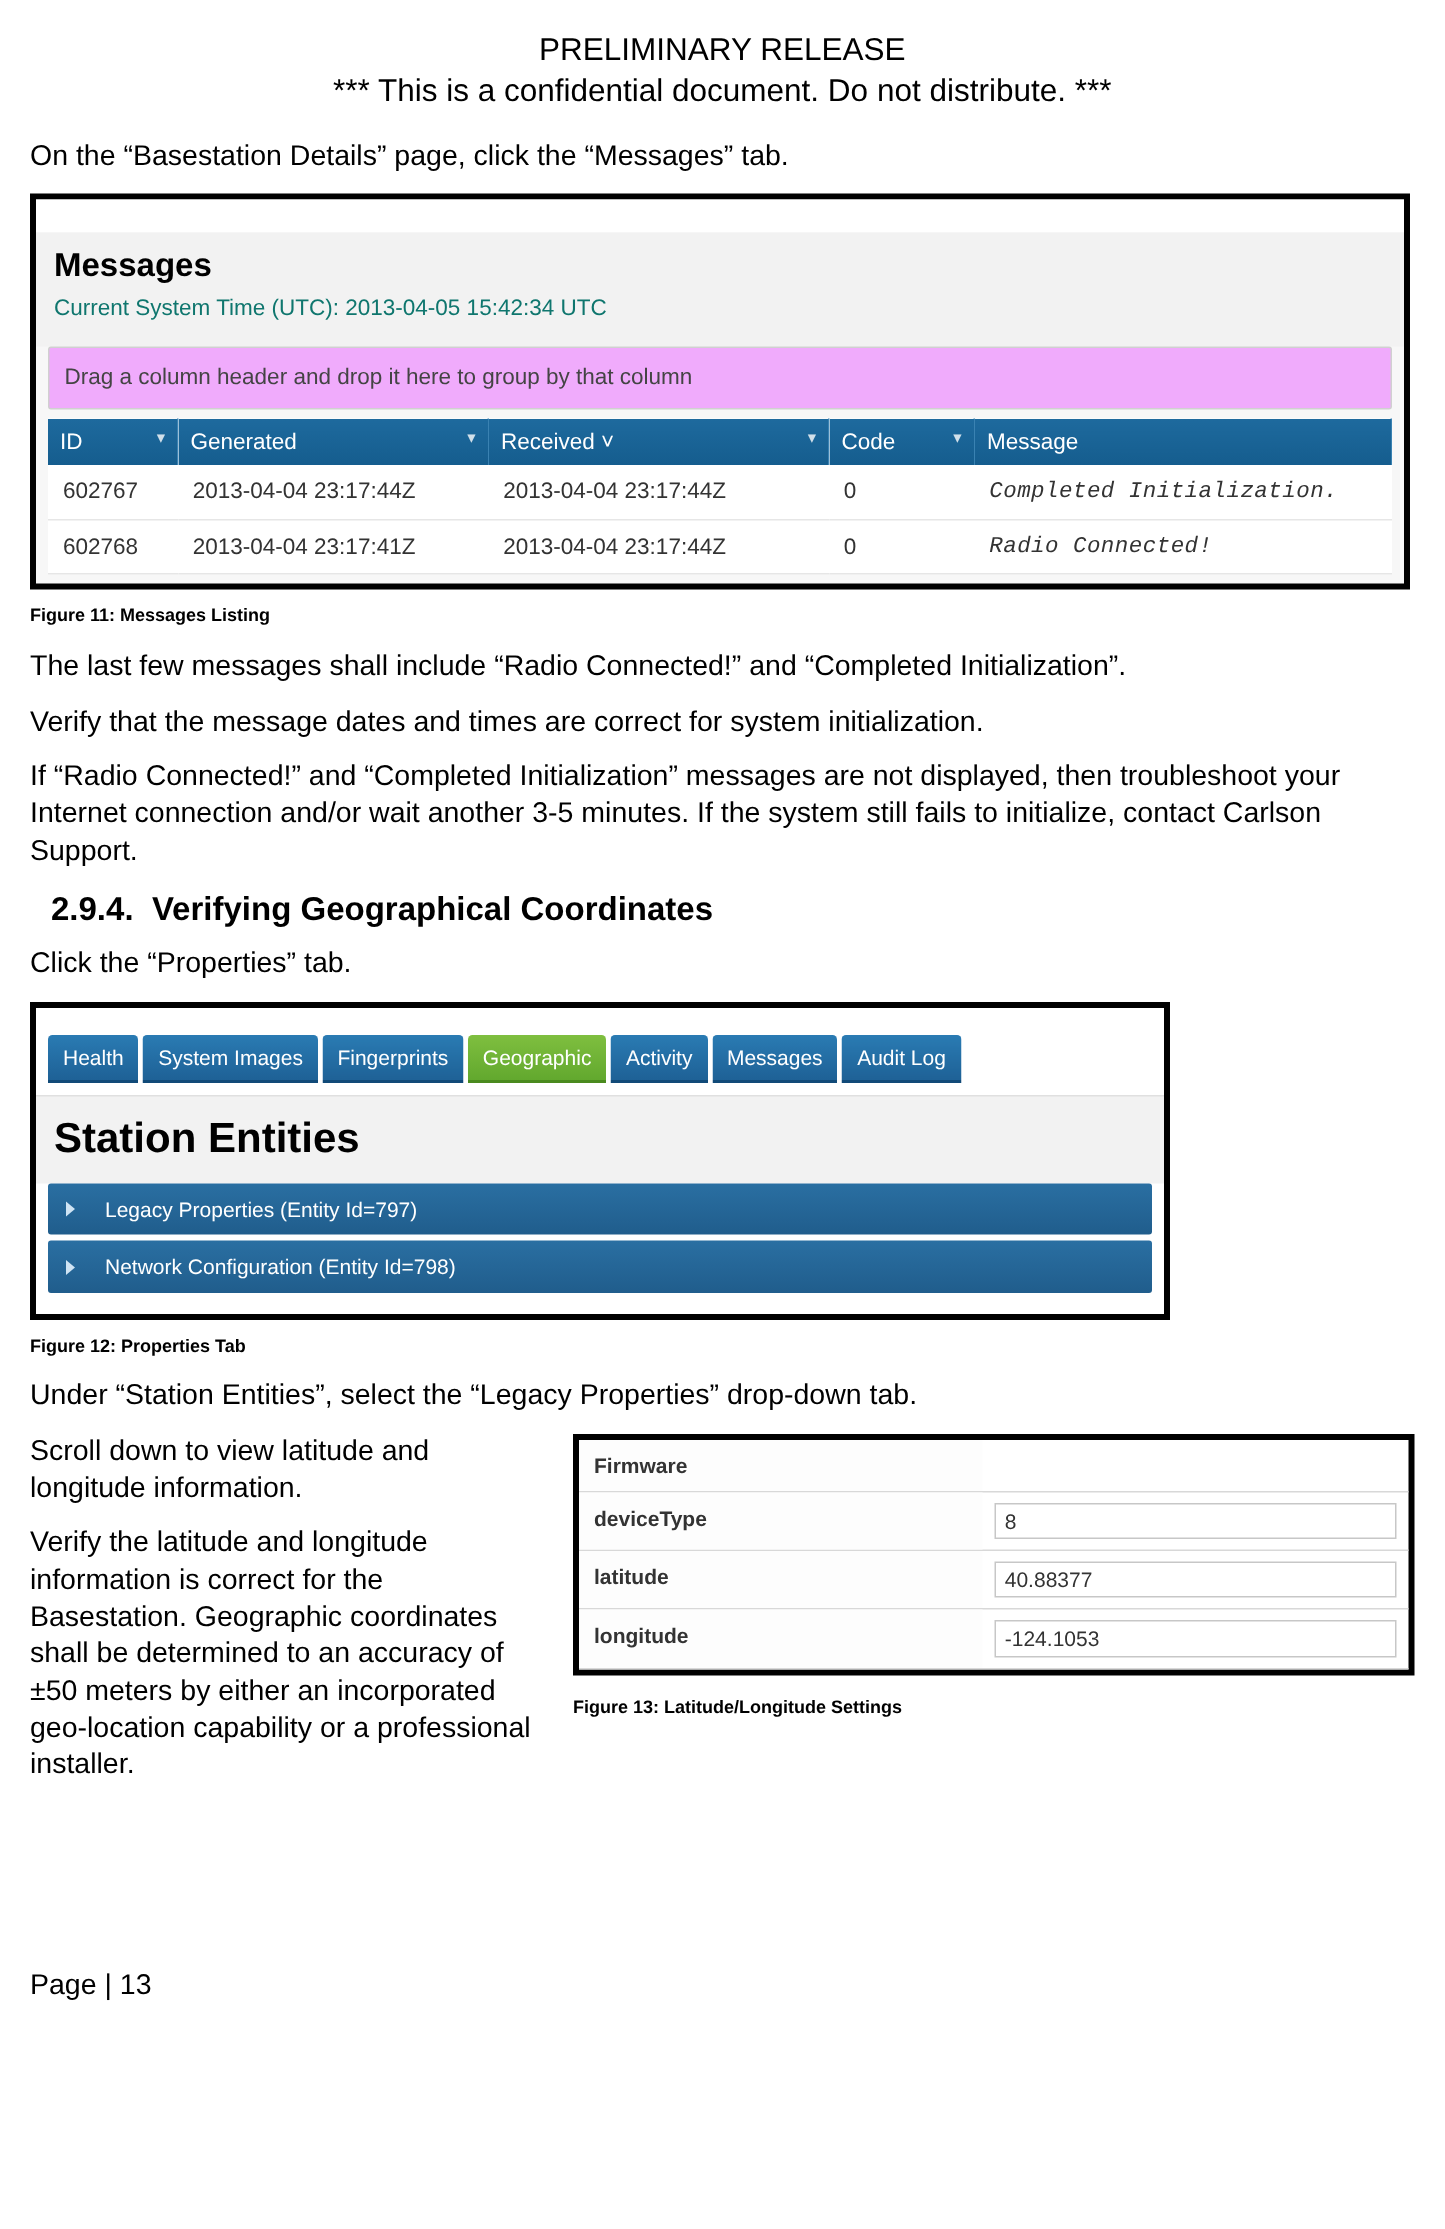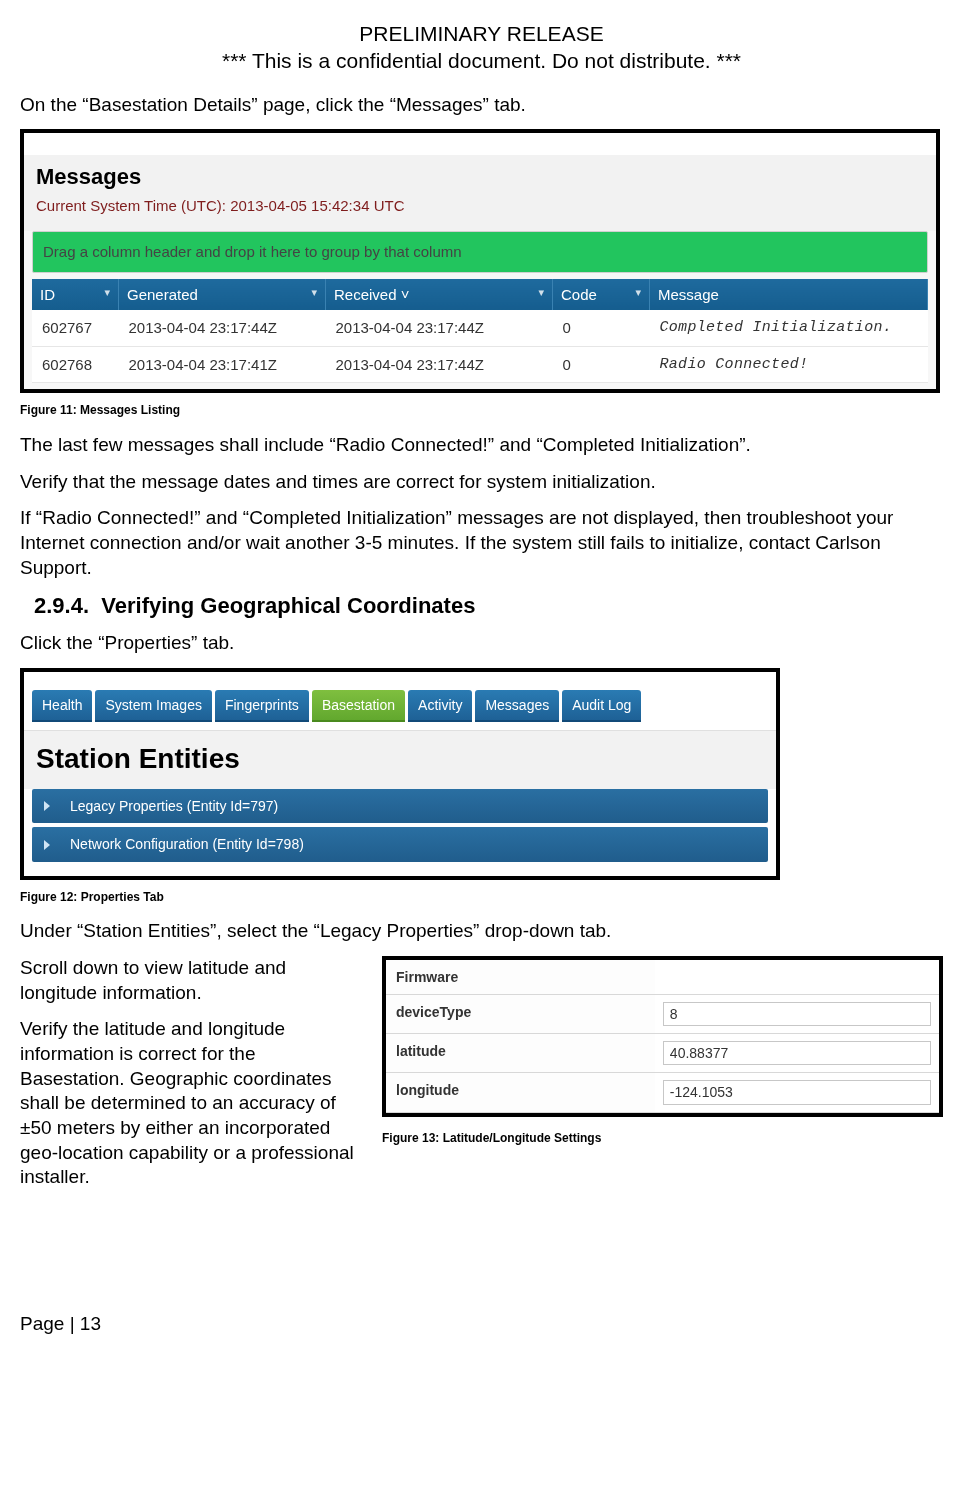--- a/index.html
+++ b/index.html
@@ -46,27 +46,27 @@
     height: 22px;
     background: #fff;
   }
   .fig11-title {
     font-weight: bold;
     font-size: 22px;
     padding: 8px 12px 4px 12px;
     background: #f2f2f2;
   }
   .fig11-time {
-    color: #7f1d1d;
+    color: #0f766e;
     font-size: 15px;
     padding: 0 12px 16px 12px;
     background: #f2f2f2;
   }
   .fig11-drag {
-    background: #22c55e;
+    background: #f0abfc;
     border: 1px solid #d0d0d0;
     margin: 0 8px 6px 8px;
     padding: 10px 10px;
     font-size: 15px;
     color: #444;
     border-radius: 2px;
   }
   .fig11-table {
     width: calc(100% - 16px);
     margin: 0 8px;
@@ -251,21 +251,21 @@
   <span>2.9.4.</span>&nbsp;&nbsp;<span>Verifying Geographical Coordinates</span>
 </h3>
 
 <p>Click the “Properties” tab.</p>
 
 <div class="fig12">
   <div class="fig12-tabs">
     <div class="tab-btn">Health</div>
     <div class="tab-btn">System Images</div>
     <div class="tab-btn">Fingerprints</div>
-    <div class="tab-btn active">Basestation</div>
+    <div class="tab-btn active">Geographic</div>
     <div class="tab-btn">Activity</div>
     <div class="tab-btn">Messages</div>
     <div class="tab-btn">Audit Log</div>
   </div>
   <div class="fig12-title">Station Entities</div>
   <div class="fig12-row">
     <span class="chev"></span>
     <span>Legacy Properties (Entity Id=797)</span>
   </div>
   <div class="fig12-row">

